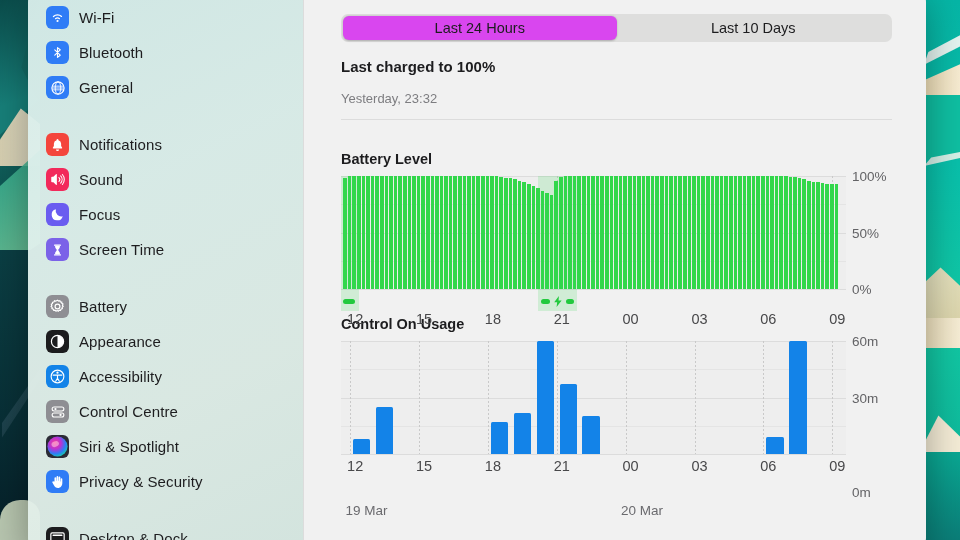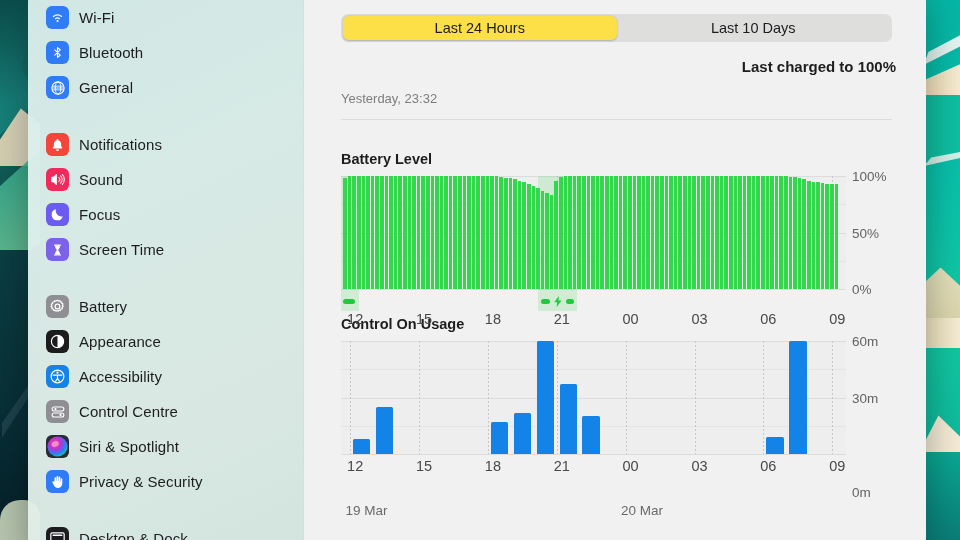--- a/index.html
+++ b/index.html
@@ -85,23 +85,23 @@
 
   
   .seg {
     display: flex; width: 551px; height: 28px; margin-top: 14px;
     background: #dededd; border-radius: 7px; padding: 2px;
   }
   .seg-btn {
     flex: 1; display: flex; align-items: center; justify-content: center;
     font-size: 14.5px; color: #1d1d1f; border-radius: 6px; cursor: default;
   }
-  .seg-btn.active { background: #fde047; box-shadow: 0 .5px 2px rgba(0,0,0,.22); }
-
-  .charged-title { margin-top: 16px; font-size: 15px; font-weight: 700; color: #1d1d1f; text-align: right; }
+  .seg-btn.active { background: #d946ef; box-shadow: 0 .5px 2px rgba(0,0,0,.22); }
+
+  .charged-title { margin-top: 16px; font-size: 15px; font-weight: 700; color: #1d1d1f; }
   .charged-sub { margin-top: 16px; font-size: 13px; color: #7d7d80; }
   .divider { margin-top: 13px; width: 551px; height: 1px; background: #dcdcdc; }
 
   .sec-title { margin-top: 31px; font-size: 14.5px; font-weight: 700; color: #1d1d1f; }
 
   .chart-wrap { position: relative; width: 551px; }
 
   
   #battery-chart { position: relative; height: 118px; margin-top: 9px; width: 551px; }
   #screen-chart  { position: relative; height: 118px; margin-top: 9px; width: 551px; }

